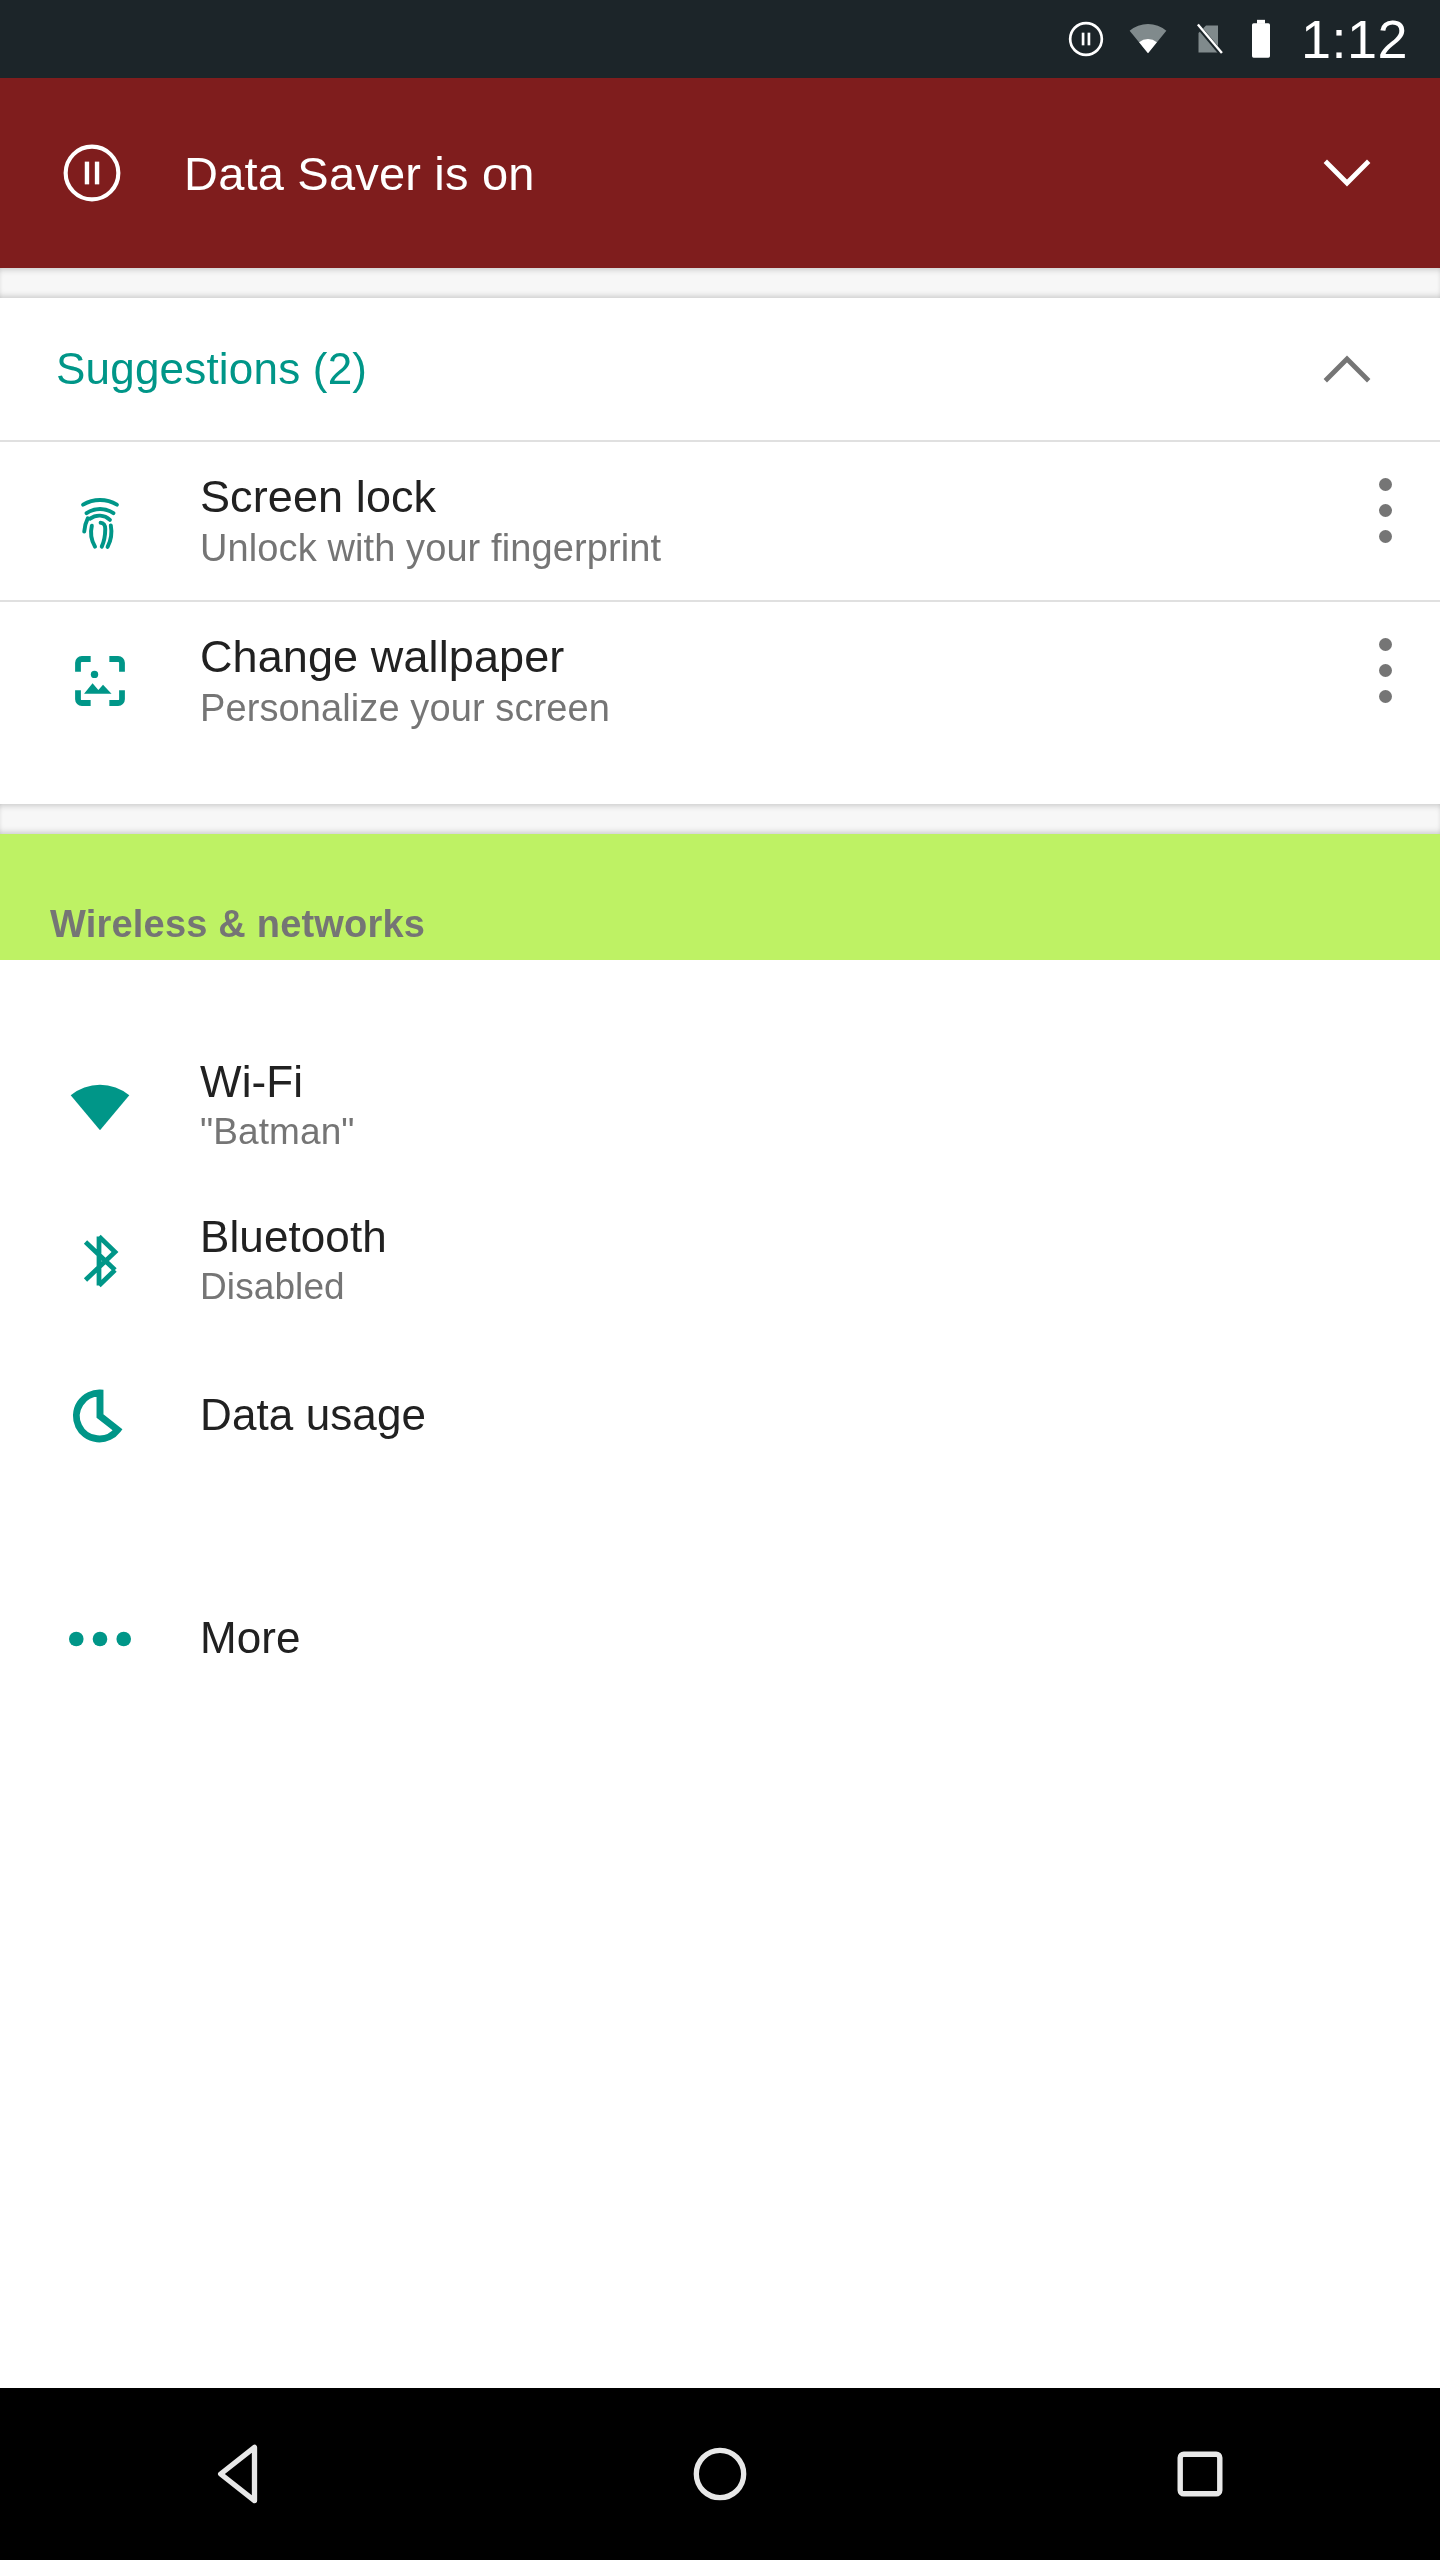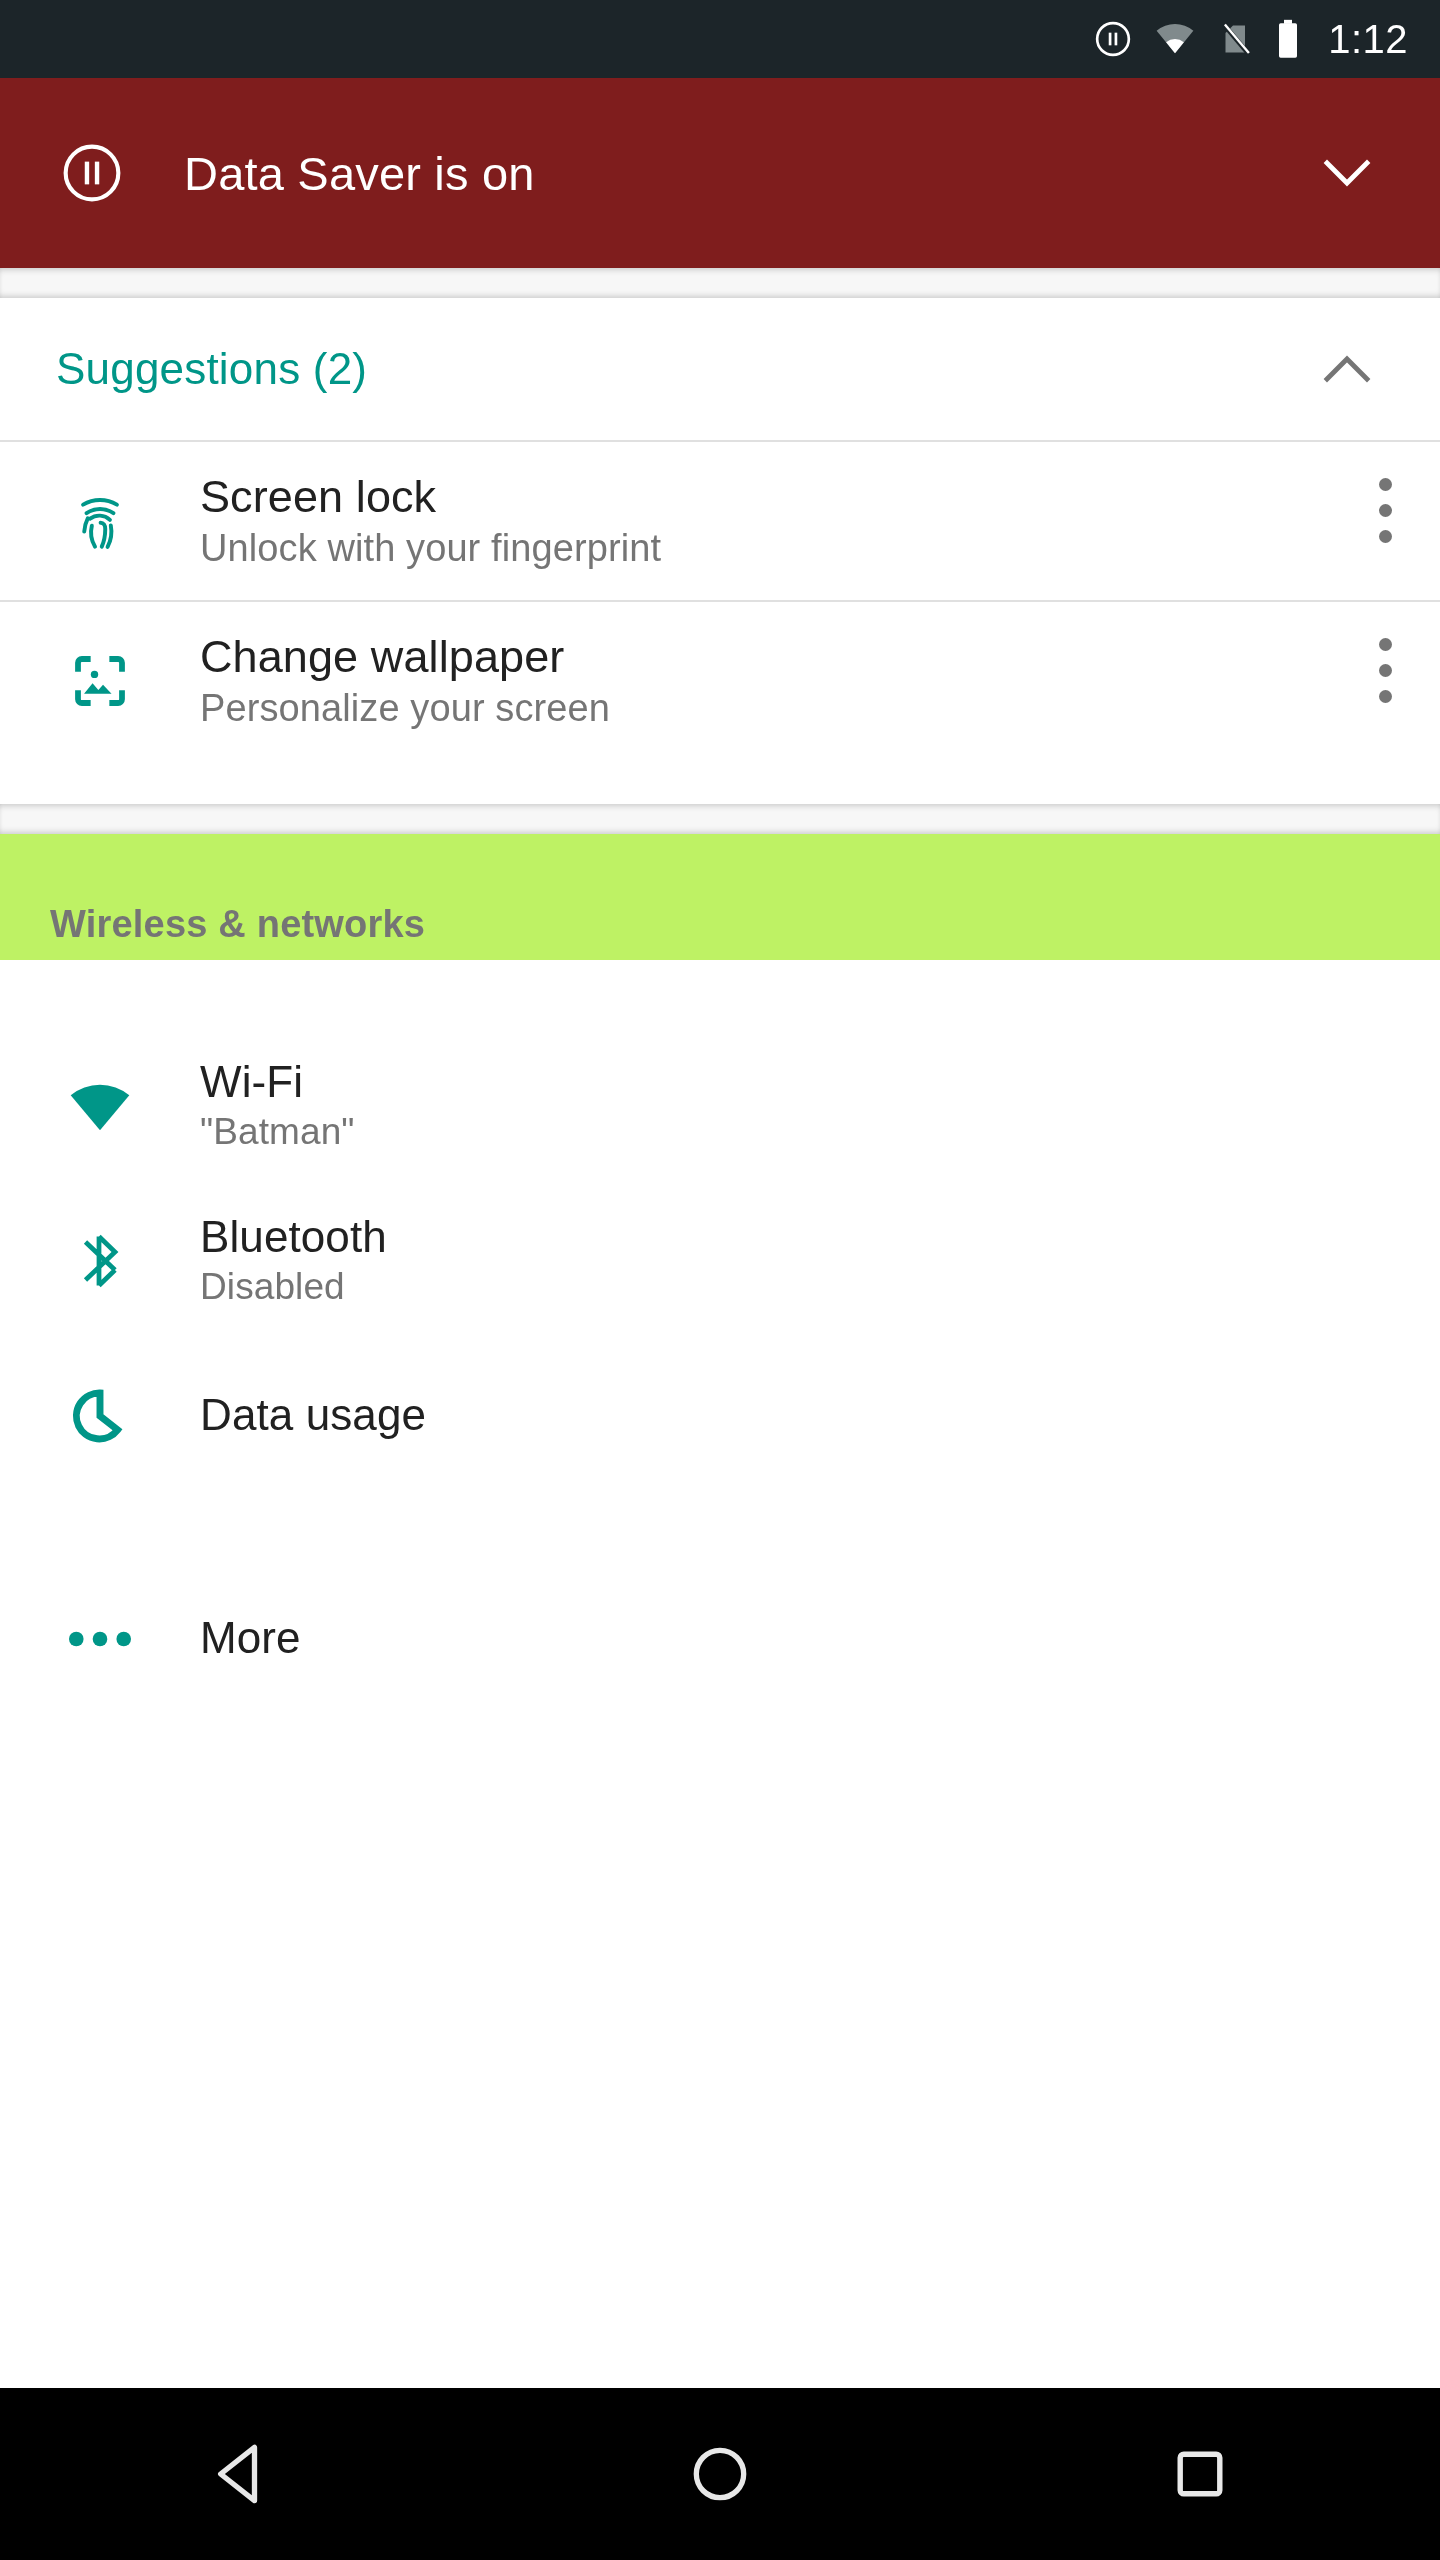--- a/index.html
+++ b/index.html
@@ -11,21 +11,21 @@
   }
   .screen { position:relative; width:1440px; height:2560px; background:#fff; }
 
   
   .status-bar {
     height:78px; background:#1c2529; display:flex; align-items:center;
     justify-content:flex-end; padding-right:32px; gap:22px;
   }
   .status-bar .sb-icon { display:flex; align-items:center; justify-content:center; }
   .status-time {
-    color:#ffffff; font-size:40px; font-weight:400; letter-spacing:0.5px;
+    color:#ffffff; font-size:54px; font-weight:400; letter-spacing:0.5px;
     margin-left:6px; line-height:1;
   }
 
   
   .app-bar {
     height:202px; background:#263238; display:flex; align-items:center;
     padding:0 44px 0 56px;
   }
   .app-title {
     color:#ffffff; font-size:58px; font-weight:400; letter-spacing:0.2px; flex:1;

